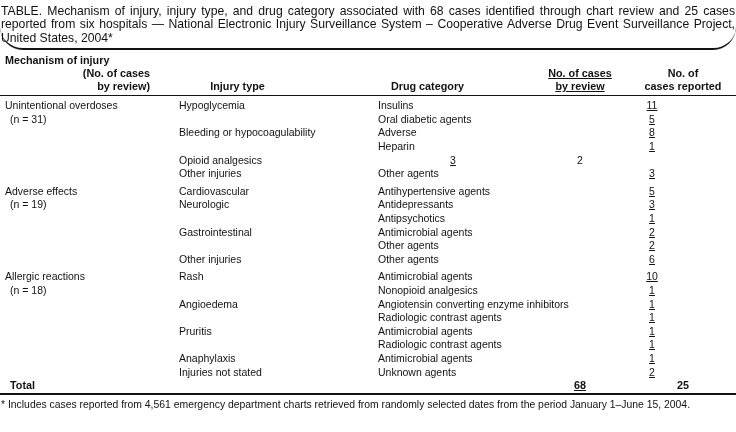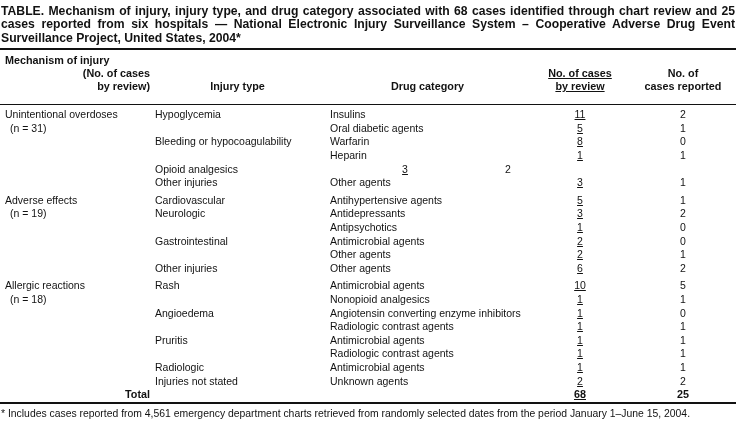--- a/index.html
+++ b/index.html
@@ -1,66 +1,67 @@
 <!DOCTYPE html>
 <html><head>
 <meta charset="utf-8">
 <style>
   * { box-sizing: border-box; margin: 0; padding: 0; }
   html, body { width: 736px; height: 432px; background: #ffffff; overflow: hidden; }
   body { font-family: "Liberation Sans", sans-serif; color: #121212; }
   .page { width: 736px; height: 432px; }
 
   .title {
-    font-weight: bold;
+    font-weight: normal;
     font-size: 12.2px;
     line-height: 13.4px;
     text-align: justify;
     padding: 5px 1px 3px 1px;
     border-bottom: 2px solid #121212;
+    border-radius: 23px;
   }
 
   .header {
     display: flex;
     align-items: flex-end;
-    padding: 4px 0 11px 0;
+    padding: 4px 0 2px 0;
     border-bottom: 1px solid #121212;
     font-weight: bold;
     font-size: 10.8px;
     line-height: 13px;
   }
 
   .c { flex: none; overflow: visible; }
   .mech     { width: 150px; padding-left: 5px; }
   .injury   { width: 175px; padding-left: 5px; }
   .drug     { width: 205px; padding-left: 5px; }
   .review   { width: 100px; text-align: center; padding-left: 0; text-decoration: underline; }
   .reported { width: 106px; text-align: center; padding-left: 0; }
 
   .header .injury, .header .drug { text-align: center; padding-left: 0; }
   .header .mech .indent { padding-left: 2px; text-align: right; }
 
   .body { font-size: 10.5px; padding-top: 3px; }
-  .row { display: flex; height: 13.6px; line-height: 13.6px; white-space: nowrap; }
+  .row { display: flex; height: 13.6px; line-height: 13.6px; white-space: nowrap; gap: 24px; }
   .section + .section { margin-top: 4px; }
   .nlab { padding-left: 10px; }
 
   .total-row {
     display: flex;
     align-items: center;
     height: 15px;
     line-height: 13px;
     font-weight: bold;
     font-size: 10.8px;
     border-bottom: 2px solid #121212;
     padding-bottom: 2px;
     margin-top: 1px;
     white-space: nowrap;
   }
-  .total-row .mech { padding-left: 10px; text-align: right; }
+  .total-row .mech { padding-left: 10px; }
 
   .footnote {
     font-size: 10.4px;
     line-height: 12.5px;
     padding: 4px 1px 0 1px;
     white-space: nowrap;
   }
 </style>
 </head>
 <body>
@@ -99,21 +100,21 @@
         <div class="row">
           <div class="c mech nlab">(n = 31)</div>
           <div class="c injury"></div>
           <div class="c drug">Oral diabetic agents</div>
           <div class="c review">5</div>
           <div class="c reported">1</div>
         </div>
         <div class="row">
           <div class="c mech"></div>
           <div class="c injury">Bleeding or hypocoagulability</div>
-          <div class="c drug">Warfarin</div>
+          <div class="c drug">Adverse</div>
           <div class="c review">8</div>
           <div class="c reported">0</div>
         </div>
         <div class="row">
           <div class="c mech"></div>
           <div class="c injury"></div>
           <div class="c drug">Heparin</div>
           <div class="c review">1</div>
           <div class="c reported">1</div>
         </div>
@@ -213,21 +214,21 @@
         </div>
         <div class="row">
           <div class="c mech"></div>
           <div class="c injury"></div>
           <div class="c drug">Radiologic contrast agents</div>
           <div class="c review">1</div>
           <div class="c reported">1</div>
         </div>
         <div class="row">
           <div class="c mech"></div>
-          <div class="c injury">Radiologic</div>
+          <div class="c injury">Anaphylaxis</div>
           <div class="c drug">Antimicrobial agents</div>
           <div class="c review">1</div>
           <div class="c reported">1</div>
         </div>
         <div class="row">
           <div class="c mech"></div>
           <div class="c injury">Injuries not stated</div>
           <div class="c drug">Unknown agents</div>
           <div class="c review">2</div>
           <div class="c reported">2</div>

